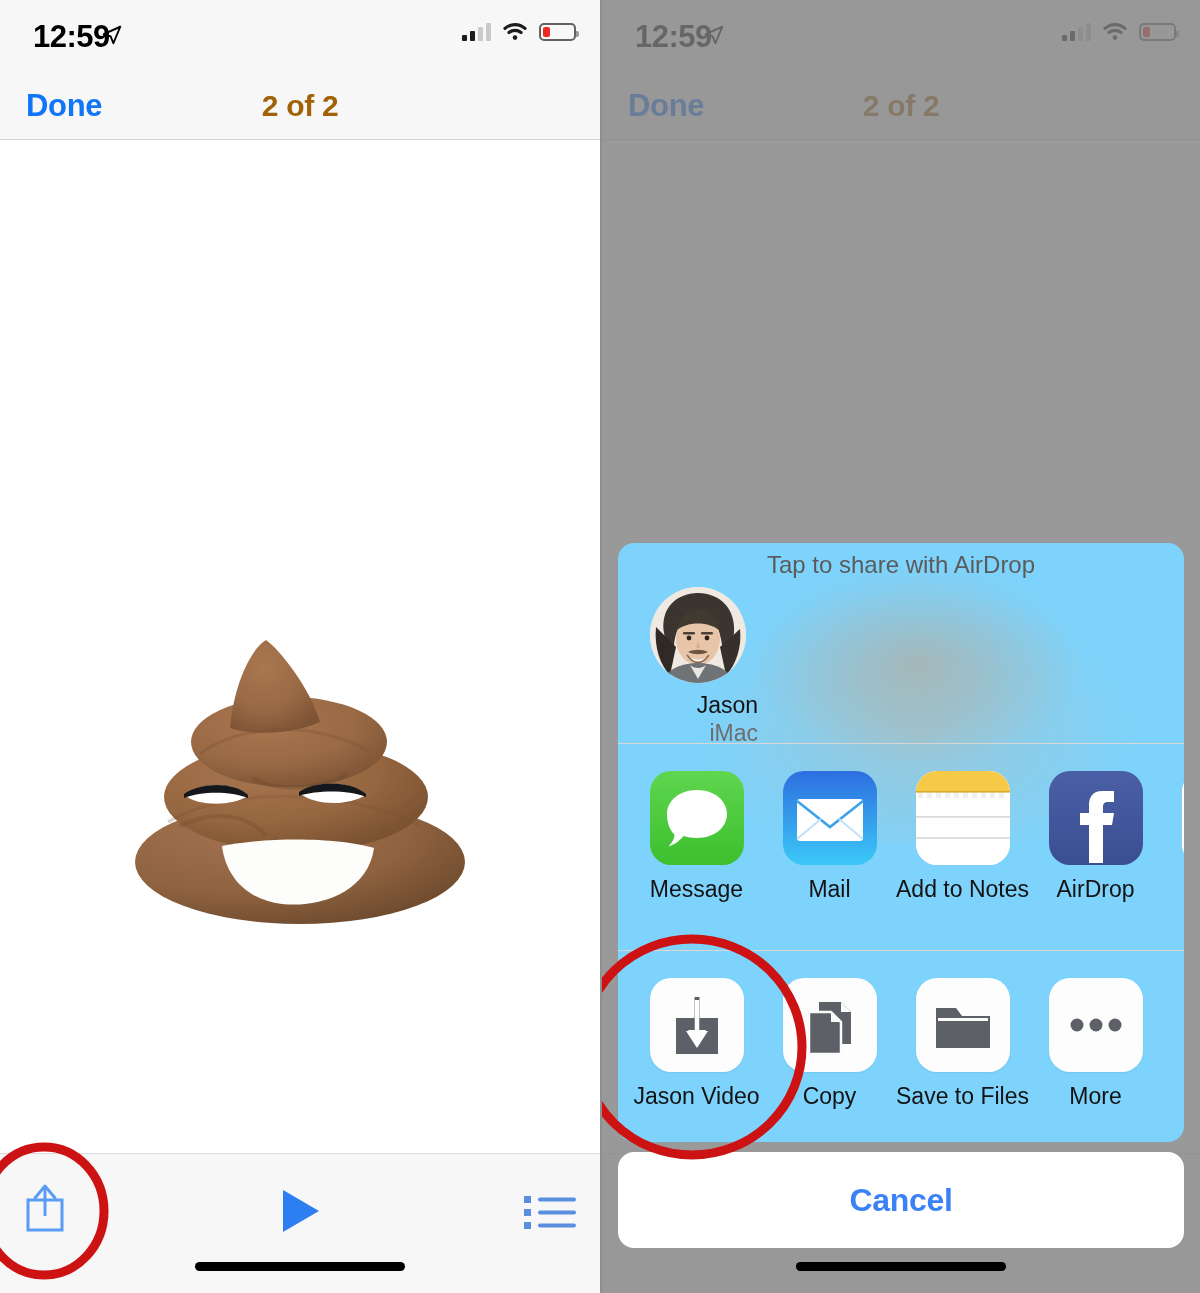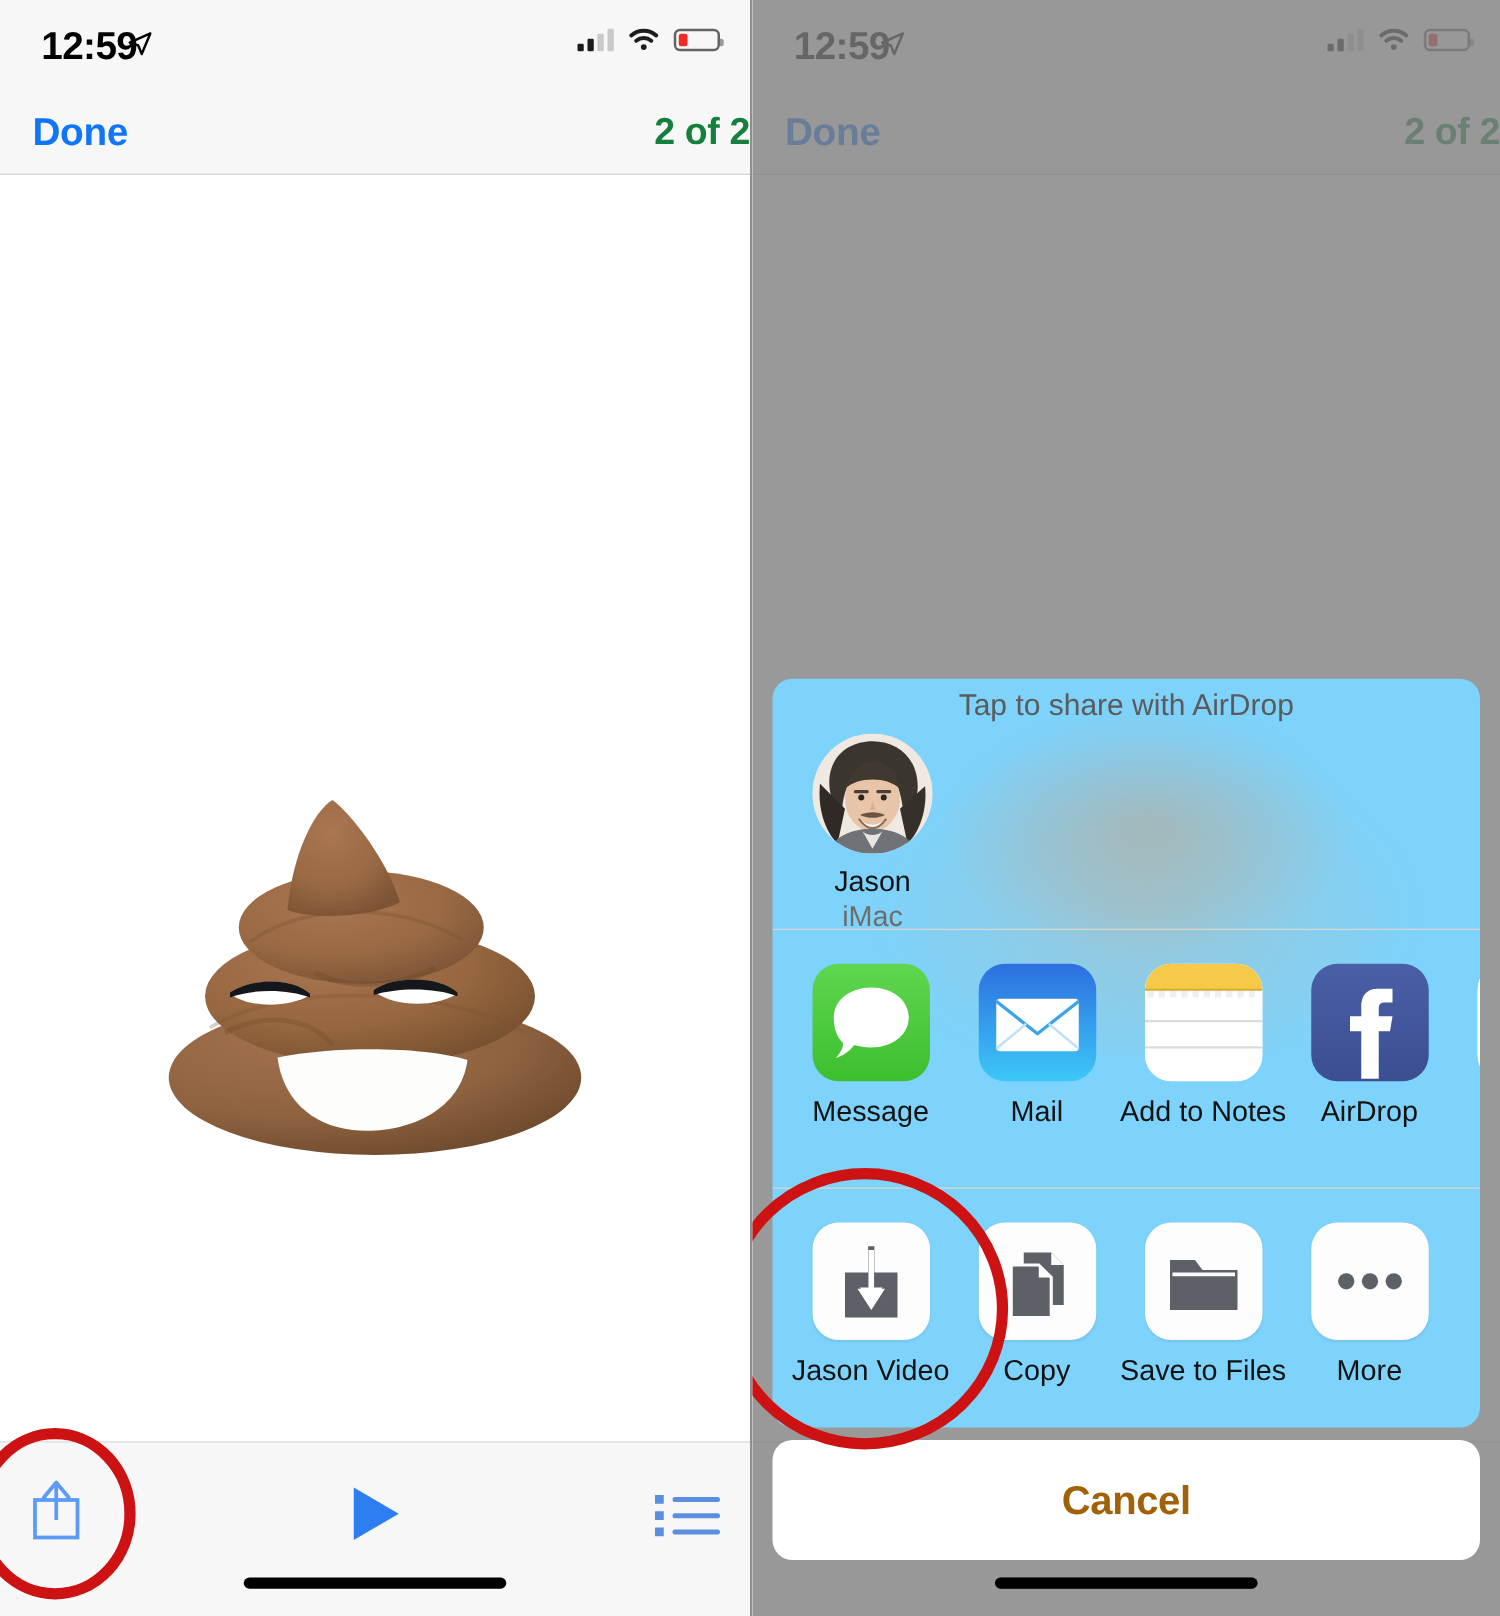--- a/index.html
+++ b/index.html
@@ -29,22 +29,22 @@
   .batt .fill { position:absolute; left:2px; top:2px; bottom:2px; width:7px;
                 background:#ef2b23; border-radius:2px; }
   .batt .tip { position:absolute; right:-5px; top:6px; width:3px; height:6px;
                background:#9a9a9a; border-radius:0 2px 2px 0; }
 
   
   .navbar { position:relative; height:68px; background:#f7f7f7;
             border-bottom:1px solid #d4d4d4; }
   .nav-done { position:absolute; left:26px; top:16px; font-size:31px; color:#1175f7;
               font-weight:bold; letter-spacing:-0.3px; }
-  .nav-title{ position:absolute; left:0; right:0; top:17px; text-align:right;
-              font-size:30px; font-weight:bold; color:#15803d; letter-spacing:-0.3px; }
+  .nav-title{ position:absolute; left:0; right:0; top:17px; text-align:center;
+              font-size:30px; font-weight:bold; color:#a16207; letter-spacing:-0.3px; }
 
   
   .content { position:relative; height:1013px; background:#fff; }
   .animoji { position:absolute; left:50%; top:490px; transform:translate(-50%,0);
              width:352px; height:300px; }
 
   
   .toolbar { position:absolute; left:0; right:0; bottom:0; height:140px;
              background:#f7f7f7; border-top:1px solid #dcdcdc; }
   .tb-share { position:absolute; left:21px; top:26px; width:48px; height:54px; }
@@ -65,21 +65,21 @@
            pointer-events:auto; }
   .sheet-blur { position:absolute; left:0; right:0; top:0; height:300px;
         background:
           radial-gradient(ellipse 230px 140px at 300px 120px, rgba(206,150,106,0.38), rgba(206,150,106,0) 72%),
           radial-gradient(ellipse 300px 190px at 300px 190px, rgba(216,172,134,0.30), rgba(216,172,134,0) 75%);
         pointer-events:none; }
 
   
   .ad-title { position:absolute; left:0; right:0; top:8px; text-align:center;
               font-size:24px; color:#5b5b5b; }
-  .ad-person { position:absolute; left:20px; top:44px; width:120px; text-align:center; }
+  .ad-person { position:absolute; left:20px; top:44px; width:120px; text-align:right; }
   .ad-avatar { width:96px; height:96px; border-radius:50%; margin:0 auto;
                overflow:hidden; position:relative; background:#e8e4df; }
   .ad-name { margin-top:9px; font-size:23px; color:#121212; }
   .ad-dev  { margin-top:1px; font-size:23px; color:#6d6d6d; }
   .divider { position:absolute; left:0; right:0; height:1px; background:#d9d6d3; }
 
   
   .row { position:absolute; left:0; right:0; display:flex; }
   .cell { width:133px; flex:0 0 133px; text-align:center; }
   .cell .lbl { margin-top:11px; font-size:23px; color:#121212; white-space:nowrap; }
@@ -91,21 +91,21 @@
   
   .ic-msg { background:linear-gradient(180deg,#5fd64f 0%,#3dbf2e 100%); }
   .ic-mail{ background:linear-gradient(180deg,#2d6fe0 0%,#3cc8f7 100%); }
   .ic-notes{ background:#fff; }
   .ic-fb  { background:linear-gradient(180deg,#4a5fa5 0%,#3b4e92 100%); }
   .ic-part{ background:#fdfdfd; }
 
   .cancel { position:absolute; left:16px; right:16px; top:1152px; height:96px;
             background:#fff; border-radius:16px; pointer-events:auto;
             display:flex; align-items:center; justify-content:center; }
-  .cancel span { font-size:32px; color:#a16207; font-weight:bold; letter-spacing:-0.3px; }
+  .cancel span { font-size:32px; color:#3b82f6; font-weight:bold; letter-spacing:-0.3px; }
 
   
   .annot { position:absolute; z-index:20; pointer-events:none; }
 </style>
 </head>
 <body>
 
 <div class="stage">
 
   <div class="panel left">

